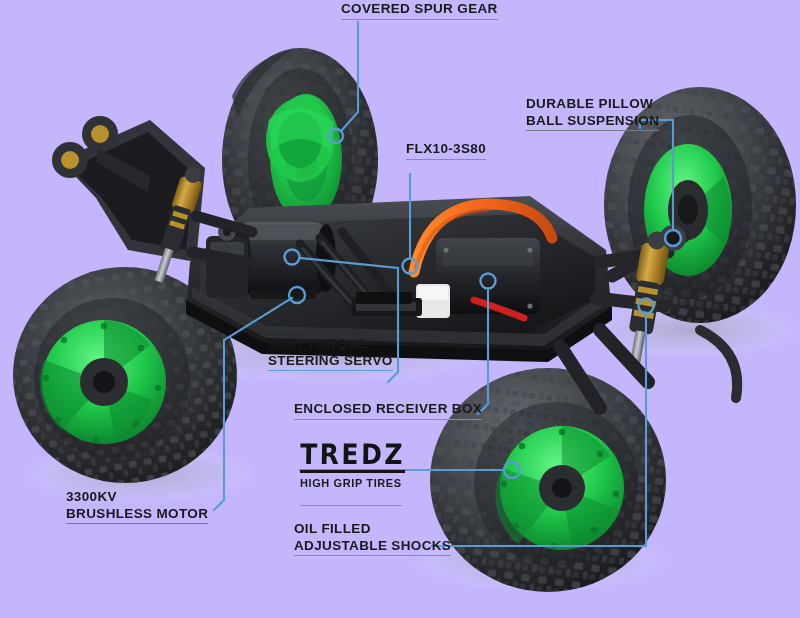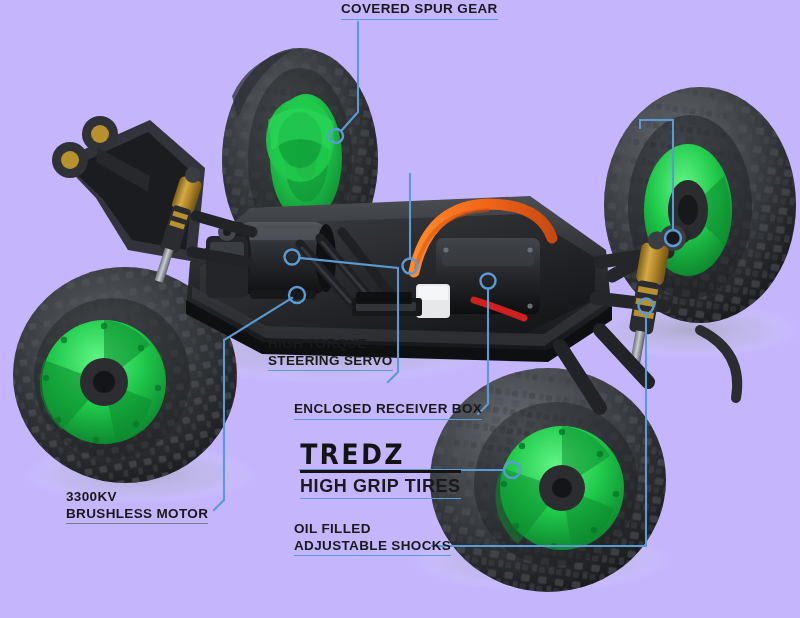--- a/index.html
+++ b/index.html
@@ -60,27 +60,27 @@
     transform-origin:left bottom;
   }
   .brand-rule{
     height:3px;
     background:#141414;
     margin-top:2px;
     width:100%;
   }
   .brand-sub{
     font-weight:bold;
-    font-size:18px;
+    font-size:11px;
     letter-spacing:0.6px;
     color:#1a1a1a;
     text-transform:uppercase;
     margin-top:3px;
     border-bottom:1.6px solid #5b9bd5;
-    padding-bottom:1px;
+    padding-bottom:16px;
     display:inline-block;
   }
 
   
   #leaders{
     position:absolute;
     left:0;top:0;
     width:800px;height:618px;
     pointer-events:none;
   }
@@ -394,22 +394,27 @@
       <circle cx="297" cy="295" r="8"></circle>
       <circle cx="646" cy="306" r="7.5"></circle>
       <circle cx="512" cy="470" r="8"></circle>
     </g>
   </svg>
 
   <div class="callout underlined" style="left:341px; top:1px;">
     <span class="cl-line">COVERED SPUR GEAR</span>
   </div>
 
+  <div class="callout underline-dark" style="left:526px; top:96px;">
+    <span class="cl-line">DURABLE PILLOW</span>
+    <span class="cl-line">BALL SUSPENSION</span>
+  </div>
 
   <div class="callout underlined" style="left:406px; top:141px;">
+    <span class="cl-line">FLX10-3S80</span>
   </div>
 
   <div class="callout underlined" style="left:268px; top:336px;">
     <span class="cl-line">HIGH TORQUE</span>
     <span class="cl-line">STEERING SERVO</span>
   </div>
 
   <div class="callout underlined" style="left:294px; top:401px;">
     <span class="cl-line">ENCLOSED RECEIVER BOX</span>
   </div>

